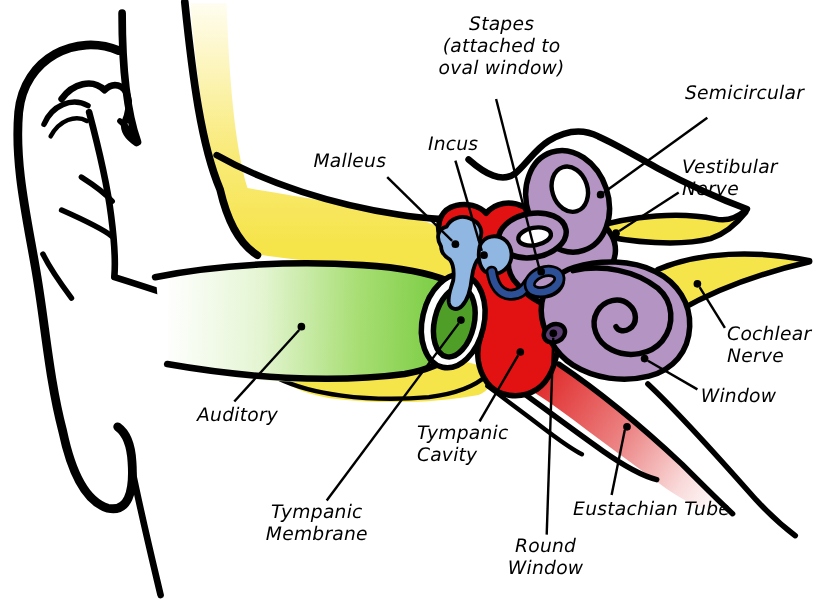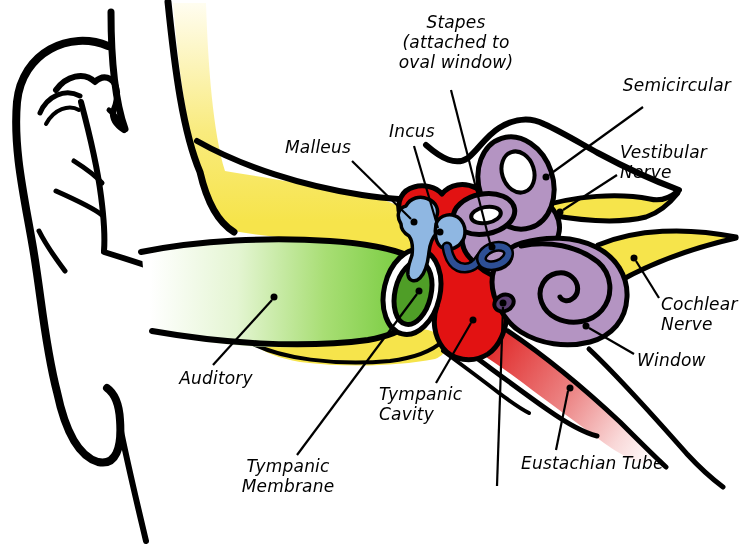--- a/index.html
+++ b/index.html
@@ -171,16 +171,20 @@
     <div>Auditory</div>
   </div>
   <div class="lbl" style="left:379px;top:384px">
     <div>Tympanic</div>
     <div>Cavity</div>
   </div>
   <div class="lbl center" style="left:288px;top:456px">
     <div>Tympanic</div>
     <div>Membrane</div>
   </div>
+  <div class="lbl center" style="left:496px;top:487px">
+    <div>Round</div>
+    <div>Window</div>
+  </div>
   <div class="lbl" style="left:521px;top:453px">
     <div>Eustachian Tube</div>
   </div>
 </div>
 
 </body></html>

